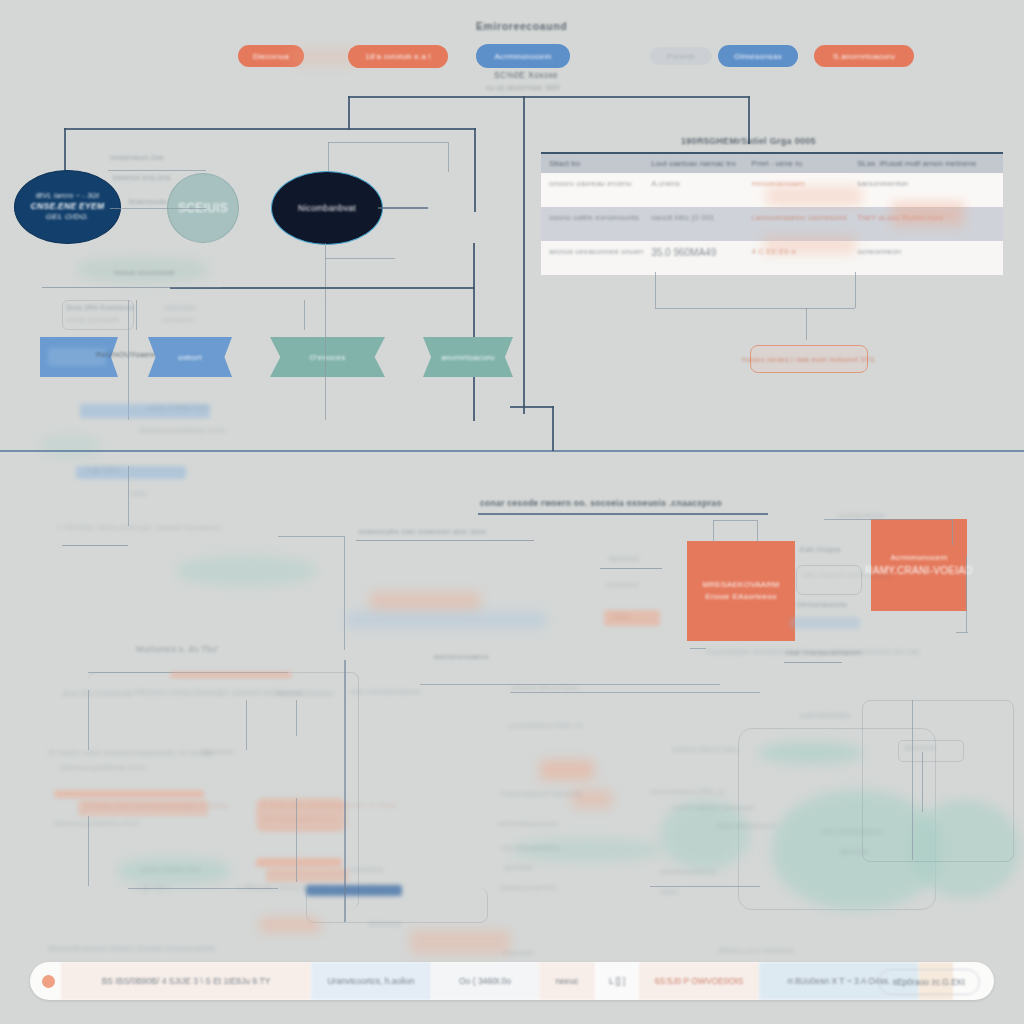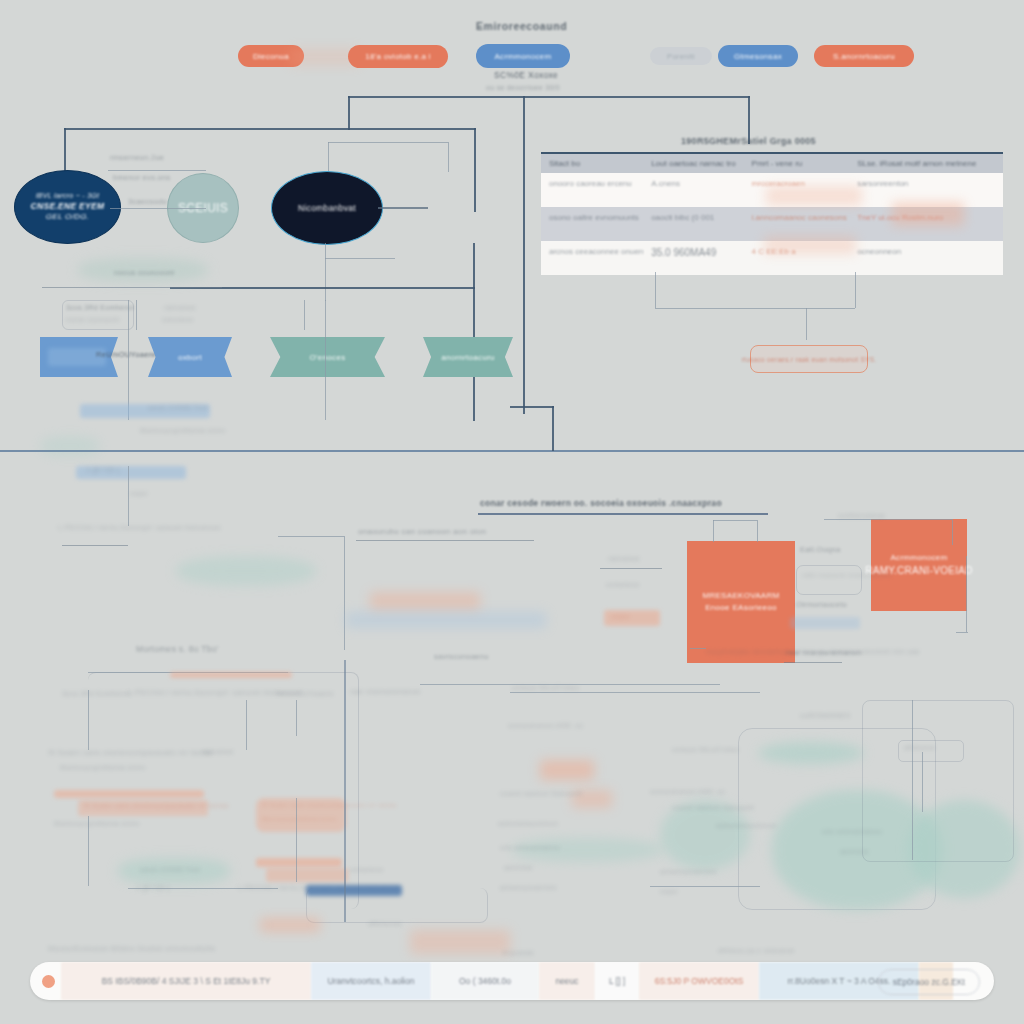--- a/index.html
+++ b/index.html
@@ -272,21 +272,21 @@
     <span class="txt orange" style="position:static;font-size:6.5px;opacity:.55;">rtusaco oeraes.r raak euan motsonot SYS.</span>
   </div>
 
   <div class="txt" style="left:480px;top:498px;font-size:8.5px;font-weight:bold;">conar cesode rwoern oo. socoeia oxoeuois .cnaacxprao</div>
   <div class="rule strong" style="left:478px;top:513px;width:290px;"></div>
   <div class="txt faint" style="left:358px;top:527px;font-size:8px;">onaourubu can coanoon aon oion</div>
   <div class="rule" style="left:356px;top:540px;width:178px;"></div>
 
   <div class="txt faint" style="left:136px;top:644px;font-size:8.5px;">Mortomes s. 8o Tbo'</div>
 
-  <div class="obox" style="left:687px;top:541px;width:108px;height:122px;">
+  <div class="obox" style="left:687px;top:541px;width:108px;height:100px;">
     <div style="position:relative;">
       <div class="txt white" style="position:static;font-size:8px;display:block;">MRESAEKOVAARM</div>
       <div class="txt white" style="position:static;font-size:8px;display:block;">Enooe EAsorieeoo</div>
     </div>
   </div>
   <div class="obox" style="left:871px;top:519px;width:96px;height:92px;">
     <div style="position:relative;">
       <div class="txt white" style="position:static;font-size:8px;display:block;">Acrmmonocem</div>
       <div class="txt white" style="position:static;font-size:10px;display:block;">RAMY.CRANI-VOEIAD</div>
     </div>

